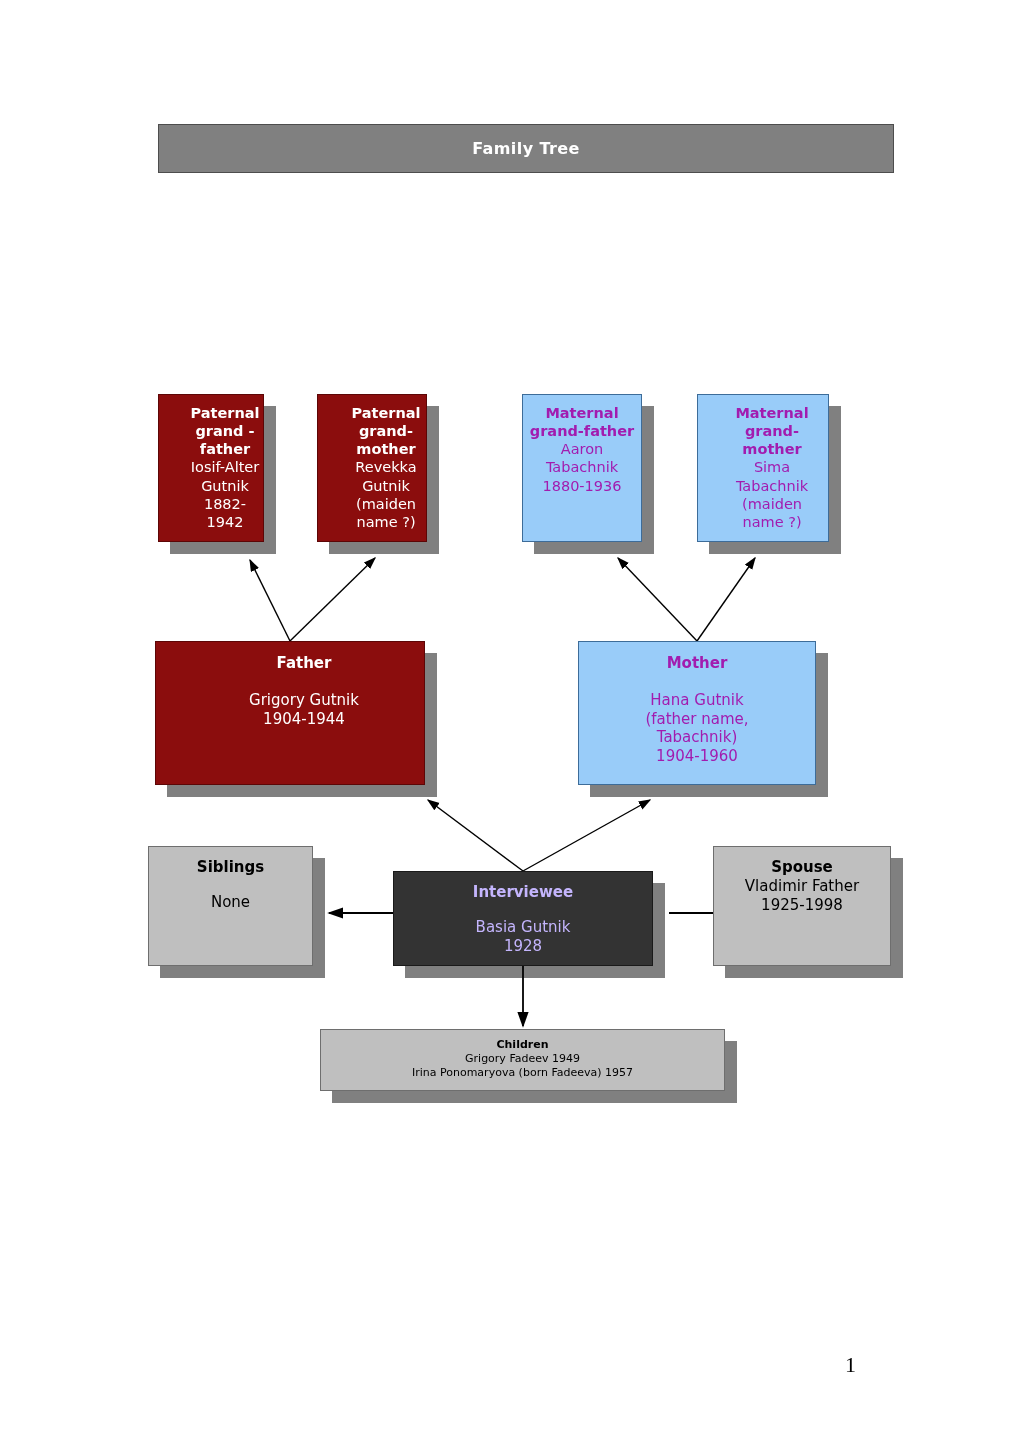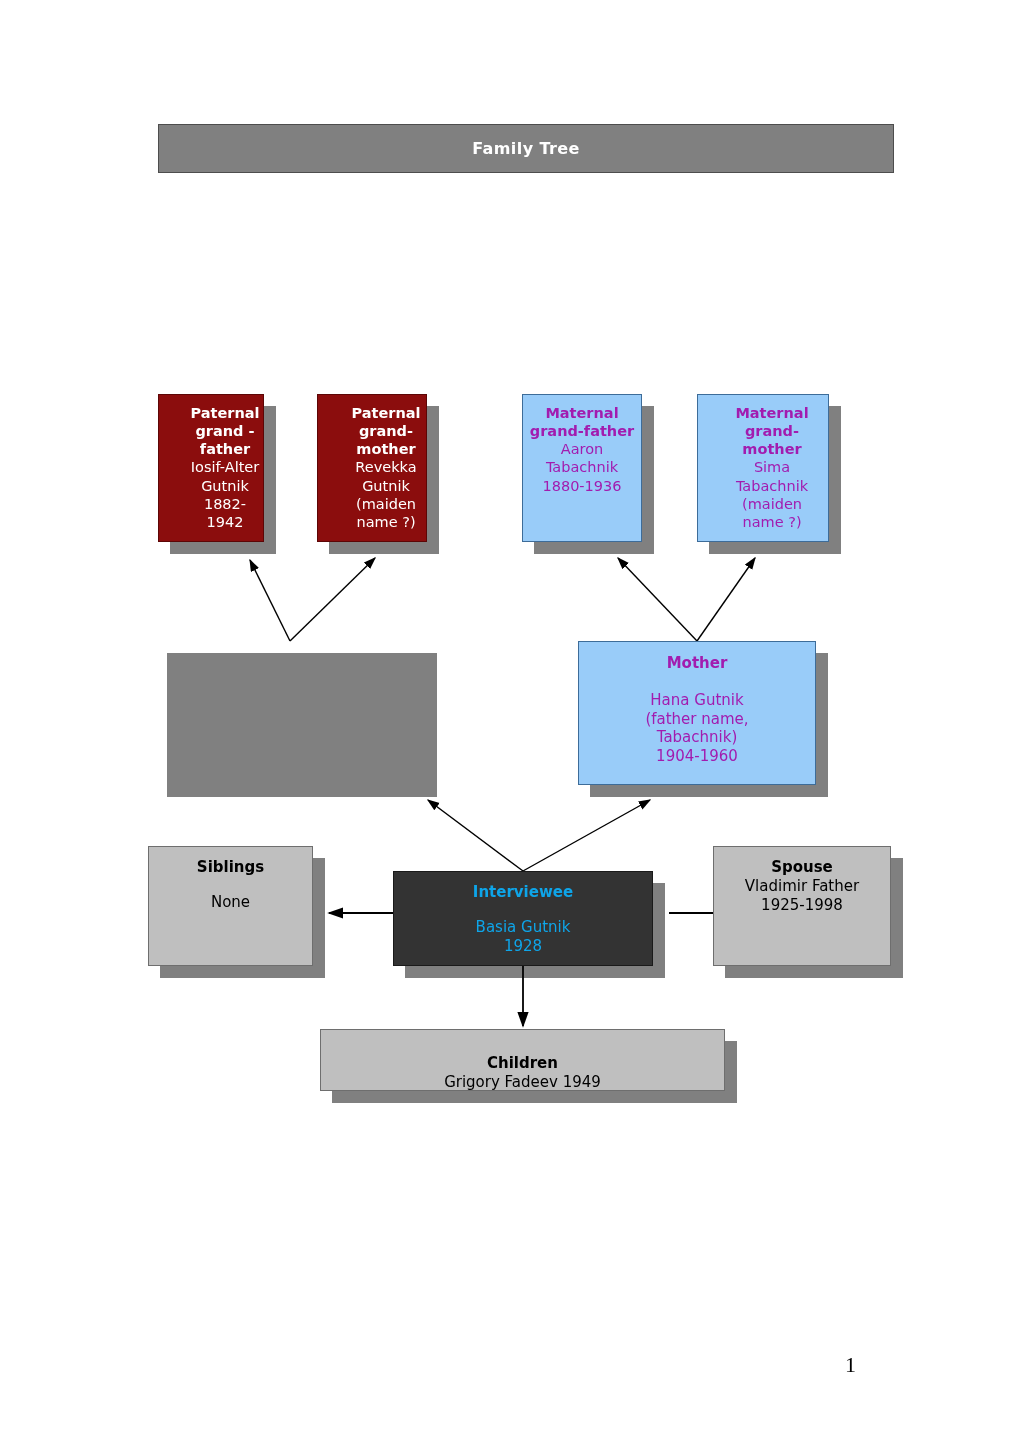--- a/index.html
+++ b/index.html
@@ -65,21 +65,21 @@
     background: #808080;
     z-index: 1;
   }
   .node { z-index: 3; }
   .edge-layer { position: absolute; left: 0; top: 0; z-index: 2; }
 
   
   .red   { background: #8b0d0d; color: #ffffff; border-color: #5c0606; padding-left: 28px; }
   .blue  { background: #99ccf9; color: #a21caf; border-color: #3d6c99; }
   .gray  { background: #bfbfbf; color: #000000; border-color: #6e6e6e; }
-  .dark  { background: #333333; color: #0ea5e9; border-color: #1a1a1a; }
+  .dark  { background: #333333; color: #c4b5fd; border-color: #1a1a1a; }
 
   
   .gp { font-size: 14.5px; padding-top: 9px; }
 
   #gp-pf { left: 158px; top: 394px; width: 106px; height: 148px; }
   #gp-pf-shadow { left: 170px; top: 406px; width: 106px; height: 148px; }
   #gp-pm { left: 317px; top: 394px; width: 110px; height: 148px; }
   #gp-pm-shadow { left: 329px; top: 406px; width: 110px; height: 148px; }
   #gp-mf { left: 522px; top: 394px; width: 120px; height: 148px; }
   #gp-mf-shadow { left: 534px; top: 406px; width: 120px; height: 148px; }
@@ -100,21 +100,21 @@
   #siblings .hdr { margin-bottom: 16px; }
 
   #interviewee { left: 393px; top: 871px; width: 260px; height: 95px; font-size: 15px; padding-top: 11px; }
   #interviewee-shadow { left: 405px; top: 883px; width: 260px; height: 95px; }
   #interviewee .hdr { margin-bottom: 16px; }
 
   #spouse { left: 713px; top: 846px; width: 178px; height: 120px; font-size: 15px; padding-top: 11px; }
   #spouse-shadow { left: 725px; top: 858px; width: 178px; height: 120px; }
 
   
-  #children { left: 320px; top: 1029px; width: 405px; height: 62px; font-size: 15px; padding-top: 24px; }
+  #children { left: 320px; top: 1029px; width: 405px; height: 62px; font-size: 11px; padding-top: 8px; }
   #children-shadow { left: 332px; top: 1041px; width: 405px; height: 62px; }
 
   
   #page-number {
     position: absolute;
     left: 845px;
     top: 1352px;
     font-family: "Liberation Serif", serif;
     font-size: 22px;
     color: #000000;
@@ -194,20 +194,27 @@
   <div class="node blue gp" id="gp-mm">
     <span class="hdr">Maternal grand-mother</span>
     <span class="body">
       <span>Sima</span>
       <span>Tabachnik</span>
       <span>(maiden</span>
       <span>name ?)</span>
     </span>
   </div>
 
+  <div class="node red parent" id="father">
+    <span class="hdr">Father</span>
+    <span class="body">
+      <span>Grigory Gutnik</span>
+      <span>1904-1944</span>
+    </span>
+  </div>
 
   <div class="node blue parent" id="mother">
     <span class="hdr">Mother</span>
     <span class="body">
       <span>Hana Gutnik</span>
       <span>(father name,</span>
       <span>Tabachnik)</span>
       <span>1904-1960</span>
     </span>
   </div>
@@ -232,18 +239,19 @@
     <span class="body">
       <span>Vladimir Father</span>
       <span>1925-1998</span>
     </span>
   </div>
 
   <div class="node gray" id="children">
     <span class="hdr">Children</span>
     <span class="body">
       <span>Grigory Fadeev 1949</span>
+      <span>Irina Ponomaryova (born Fadeeva) 1957</span>
     </span>
   </div>
 
   <div id="page-number">1</div>
 
 </div>
 
 </body></html>

